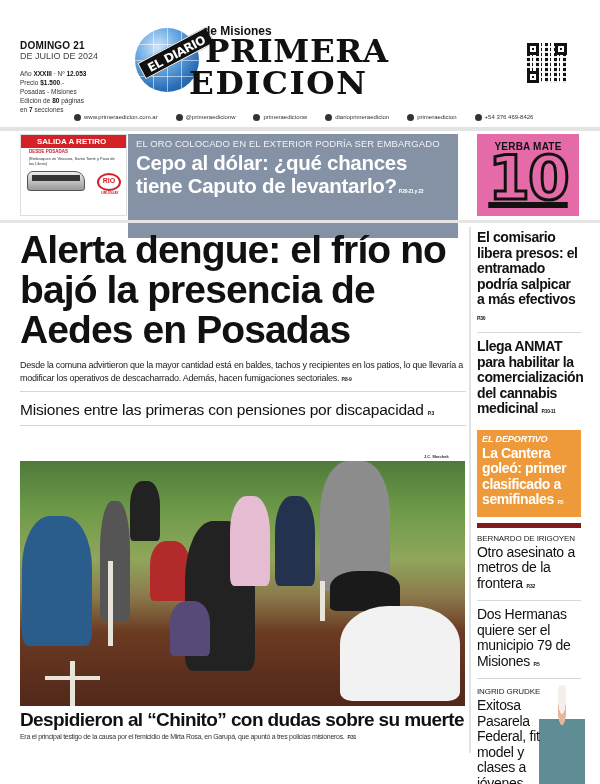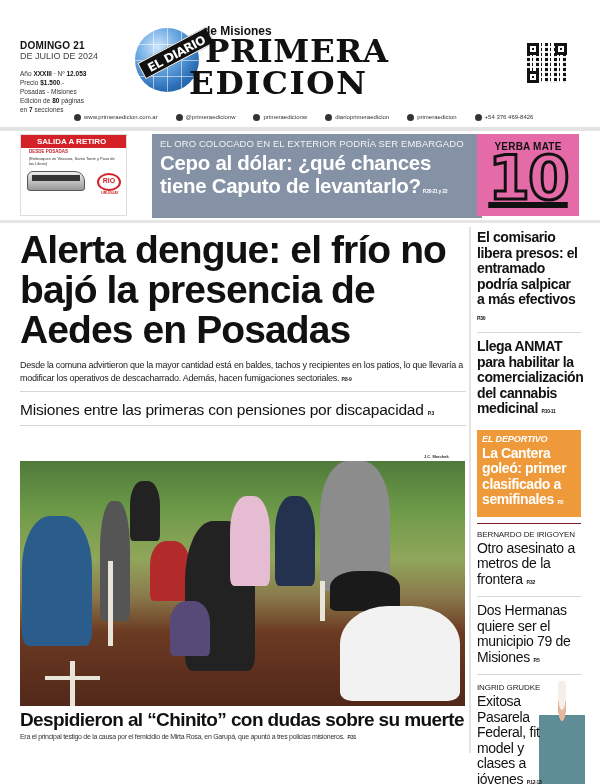--- a/index.html
+++ b/index.html
@@ -48,21 +48,21 @@
   .bus-ad .sub { font-size: 4.5px; color: #c0202a; font-weight: bold; padding: 1px 8px; line-height: 5.5px; }
   .bus-ad .subsm { font-size: 4px; color: #333; padding: 0 8px; line-height: 5px; }
   .bus-ad .bus { position: absolute; left: 6px; top: 36px; width: 58px; height: 20px; background: linear-gradient(#eee, #999); border-radius: 6px 10px 3px 3px; border: 1px solid #555; }
   .bus-ad .bus::before { content: ""; position: absolute; left: 4px; top: 3px; width: 48px; height: 6px; background: #333; }
   .bus-ad .rio { position: absolute; left: 76px; top: 38px; width: 24px; height: 18px; border: 2px solid #d42027; border-radius: 50%; color: #d42027; font-size: 7px; font-weight: bold; text-align: center; line-height: 12px; }
   .bus-ad .uru { position: absolute; left: 74px; top: 56px; font-size: 3.5px; color: #d42027; font-weight: bold; width: 30px; text-align: center; }
   .bus-ad .phones { position: absolute; left: 0; bottom: 0; width: 100%; height: 22px; background: #111; color: #fff; text-align: center; }
   .bus-ad .phones .tel { font-size: 10px; font-weight: bold; line-height: 12px; letter-spacing: -0.2px; }
   .bus-ad .phones .web { font-size: 6px; line-height: 8px; }
 
-  .dolar { position: absolute; left: 152px; top: 134px; width: 330px; height: 84px; background: #8592a6; color: #fff; padding: 4px 8px; }
+  .dolar { position: absolute; left: 128px; top: 134px; width: 330px; height: 104px; background: #8592a6; color: #fff; padding: 4px 8px; }
   .dolar .kicker { font-size: 9.5px; color: #f0f2f6; letter-spacing: 0.1px; }
   .dolar .head { font-weight: bold; font-size: 20.5px; line-height: 23px; letter-spacing: -0.3px; margin-top: 2px; }
   .dolar .head .pg { font-size: 5px; font-weight: bold; margin-left: 2px; }
 
   .yerba { position: absolute; left: 477px; top: 134px; width: 102px; height: 82px; background: #e46aa8; text-align: center; }
   .yerba .label { font-weight: bold; font-size: 10px; color: #111; margin-top: 7px; letter-spacing: 0.2px; }
   .yerba .num { font-family: "DejaVu Sans", sans-serif; font-weight: bold; font-size: 60px; line-height: 52px; color: transparent; -webkit-text-stroke: 3px #111; letter-spacing: -2px; text-decoration: underline; }
 
   .rule2 { position: absolute; left: 0; top: 220px; width: 600px; height: 3px; background: #e6e6e6; }
 
@@ -233,21 +233,21 @@
   <div class="story">
     <div class="h-bold"><span>El comisario libera presos: el entramado podría salpicar a más efectivos</span> <span class="pg">P.30</span></div>
   </div>
   <div class="story" style="border-bottom:none;margin-bottom:4px">
     <div class="h-bold"><span>Llega ANMAT para habilitar la comercialización del cannabis medicinal</span> <span class="pg">P.10-11</span></div>
   </div>
   <div class="deportivo">
     <div class="kick">EL DEPORTIVO</div>
     <div class="h-bold"><span>La Cantera goleó: primer clasificado a semifinales</span> <span class="pg">P.5</span></div>
   </div>
-  <div class="story" style="border-top:1px solid #7f1d1d;padding-top:6px">
+  <div class="story" style="border-top:5px solid #7f1d1d;padding-top:6px">
     <div class="kick">BERNARDO DE IRIGOYEN</div>
     <div class="h-reg"><span>Otro asesinato a metros de la frontera</span> <span class="pg">P.32</span></div>
   </div>
   <div class="story">
     <div class="h-reg"><span>Dos Hermanas quiere ser el municipio 79 de Misiones</span> <span class="pg">P.5</span></div>
   </div>
   <div class="ingrid">
     <div class="woman"></div>
     <div class="text">
       <div class="kick">INGRID GRUDKE</div>

